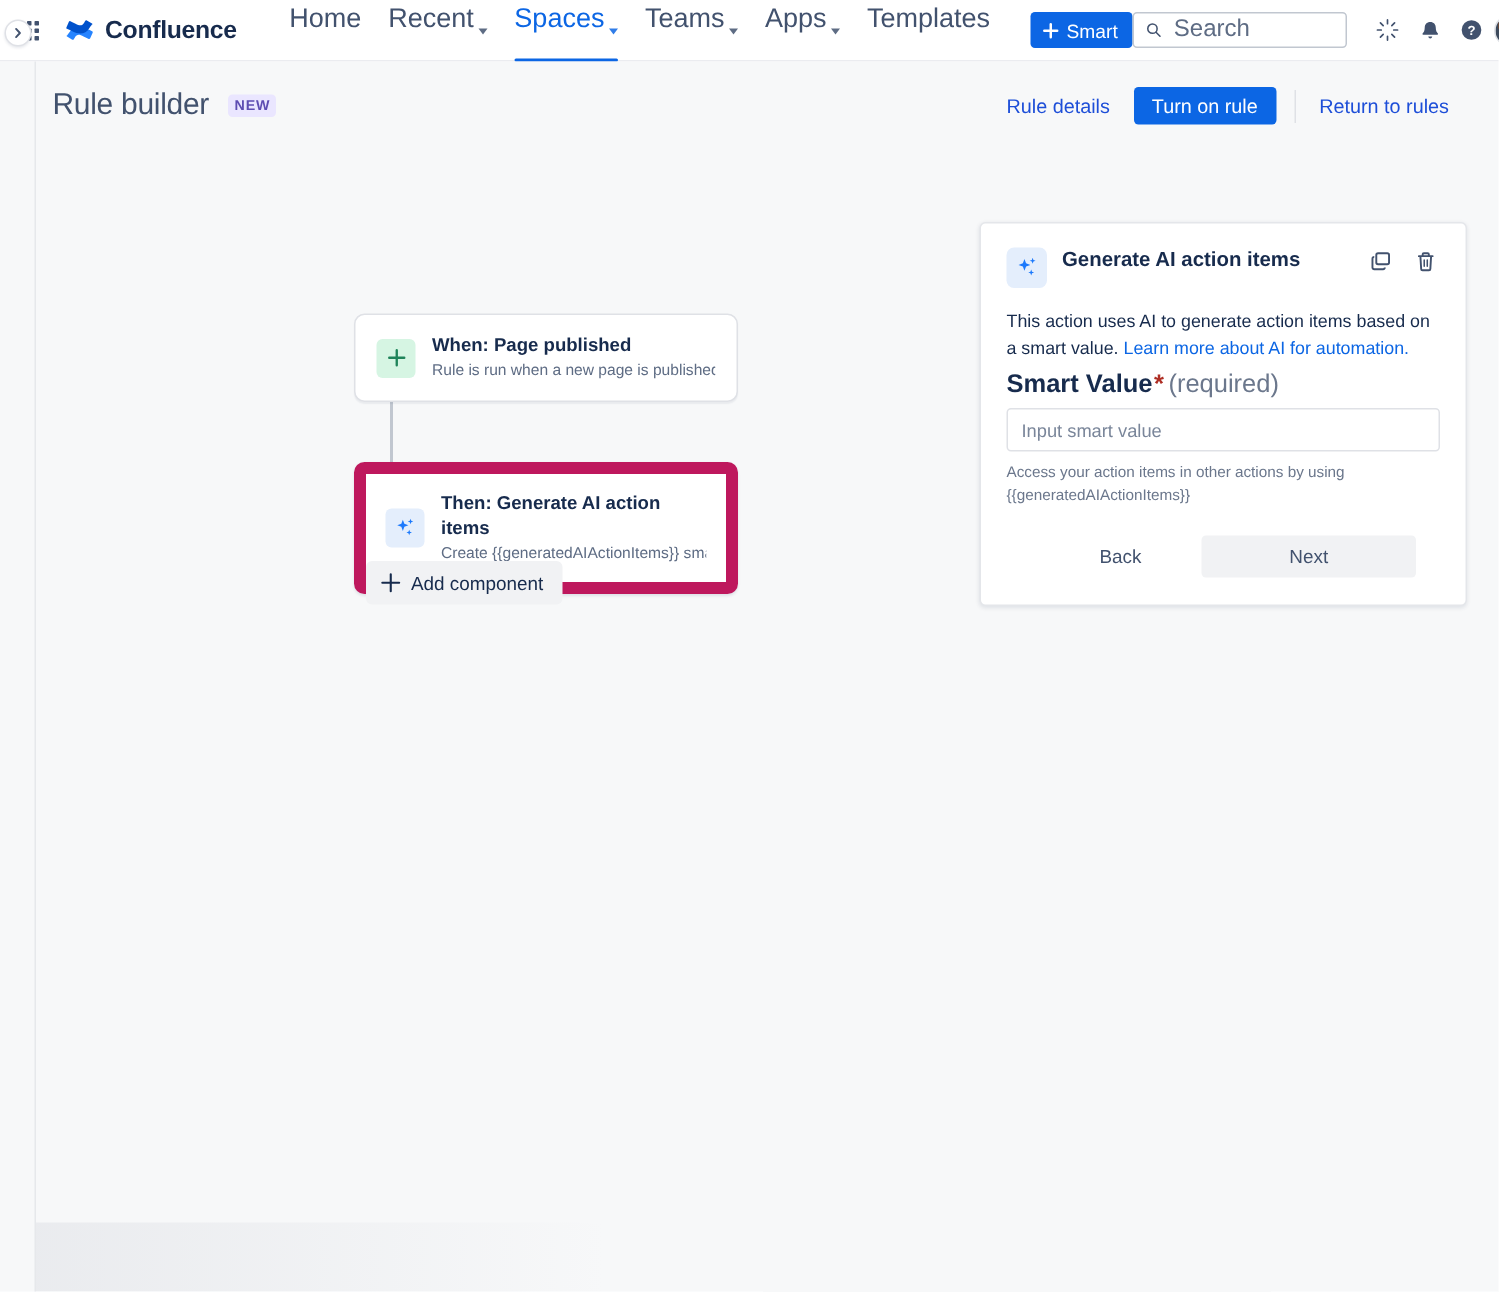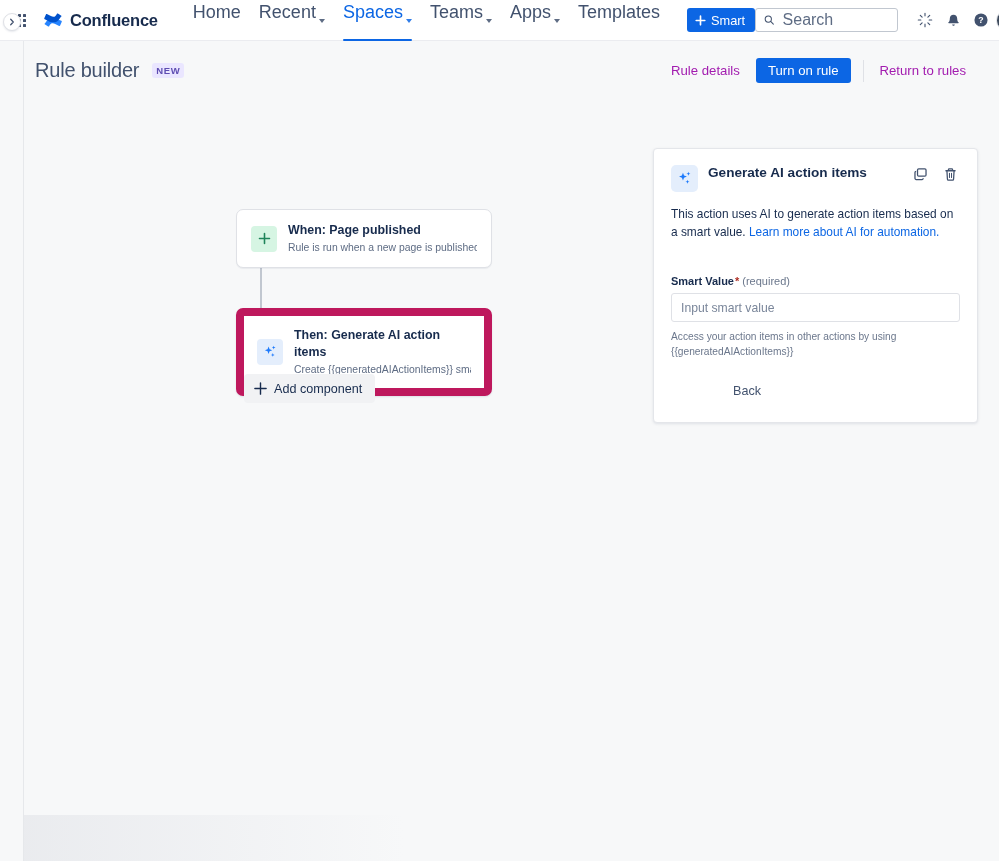--- a/index.html
+++ b/index.html
@@ -109,21 +109,21 @@
     letter-spacing: -0.2px;
   }
   .new-badge {
     margin-left: 13px; font-size: 9.5px; font-weight: 700; color: #5e4db2;
     letter-spacing: .55px; background: #eae6ff; padding: 2px 4px; border-radius: 3px;
   }
   .header-actions {
     margin-left: auto; display: flex; align-items: center; gap: 0; padding-right: 23px;
   }
   .hdr-link {
-    font-size: 13.2px; color: #a21caf; padding: 5px 10px; border-radius: 3px;
+    font-size: 13.2px; color: #1d4ed8; padding: 5px 10px; border-radius: 3px;
     cursor: pointer; font-weight: 500;
   }
   .hdr-primary {
     font-size: 13.2px; color: #ffffff; background: #0c66e4;
     padding: 5px 12px; border-radius: 3px; cursor: pointer; font-weight: 500;
     border: none; font-family: "Liberation Sans", sans-serif; margin: 0 6px;
   }
   .hdr-sep { width: 1px; height: 22px; background: #dfe1e6; margin: 0 6px; }
 
   
@@ -191,21 +191,21 @@
   .panel-desc a { color: #0c66e4; text-decoration: none; cursor: pointer; }
 
   .info-banner {
     margin-top: 14px; background: #e9f2fe; border-radius: 4px;
     padding: 11px 13px; display: flex; gap: 11px; align-items: flex-start;
   }
   .info-ico { flex: 0 0 15px; margin-top: 1px; }
   .info-text { font-size: 11.6px; color: #172b4d; line-height: 1.55; }
 
   .field-label {
-    margin-top: 34px; font-size: 11px; font-weight: 700; color: #172b4d;
+    margin-top: 5px; font-size: 17px; font-weight: 700; color: #172b4d;
   }
   .req-star { color: #ae2e24; font-weight: 700; margin-left: 1px; }
   .req-note { color: #6b778c; font-weight: 400; margin-left: 3px; }
   .smart-input {
     margin-top: 6px; width: 100%; height: 29px;
     border: 1px solid #dfe1e6; border-radius: 3px; background: #fff;
     padding: 0 9px; font-size: 12.2px; color: #172b4d;
     outline: none; font-family: "Liberation Sans", sans-serif;
   }
   .smart-input::placeholder { color: #7a869a; }
@@ -430,19 +430,20 @@
       <div class="field-label">
         <span>Smart Value</span><span class="req-star">*</span><span class="req-note">(required)</span>
       </div>
 
       <input class="smart-input" type="text" placeholder="Input smart value" style="">
 
       <div class="field-help">Access your action items in other actions by using {{generatedAIActionItems}}</div>
 
       <div class="panel-footer">
         <button class="btn-back">Back</button>
+        <button class="btn-next">Next</button>
       </div>
     </div>
 
   </div>
 
   <div class="bottom-fade"></div>
 </div>
 
 </body></html>

